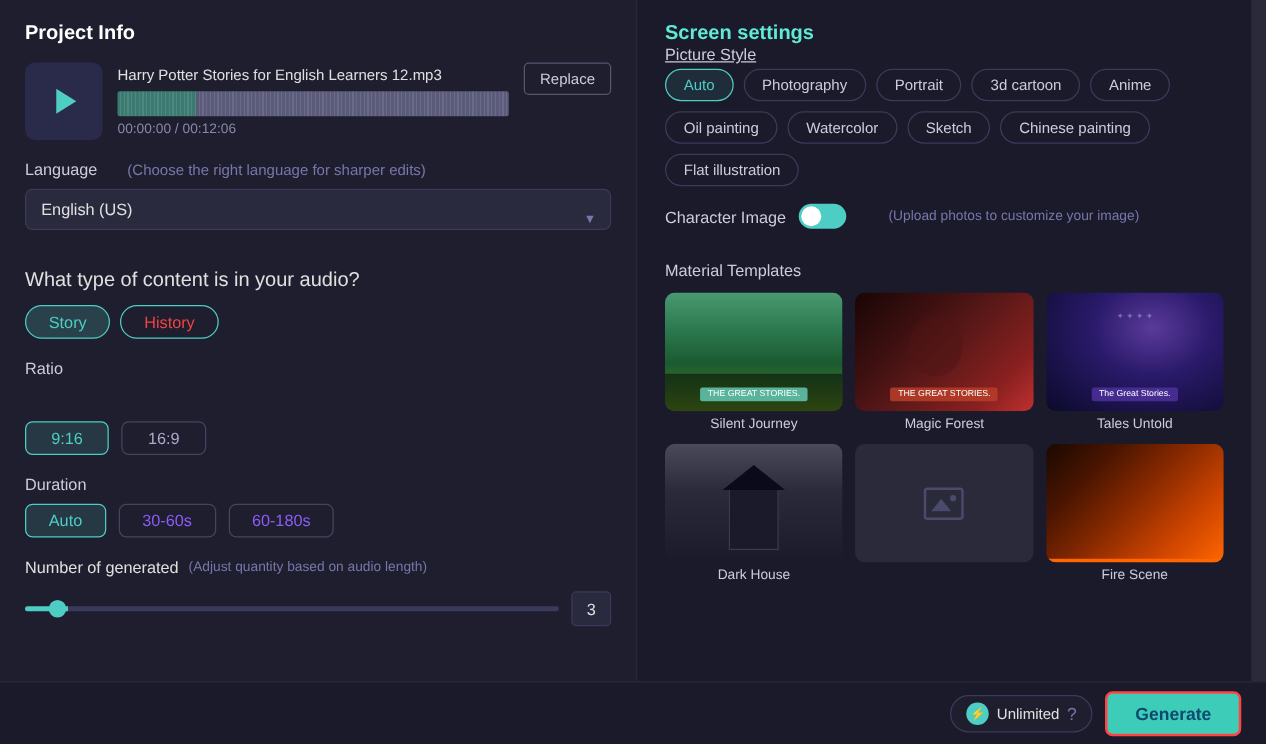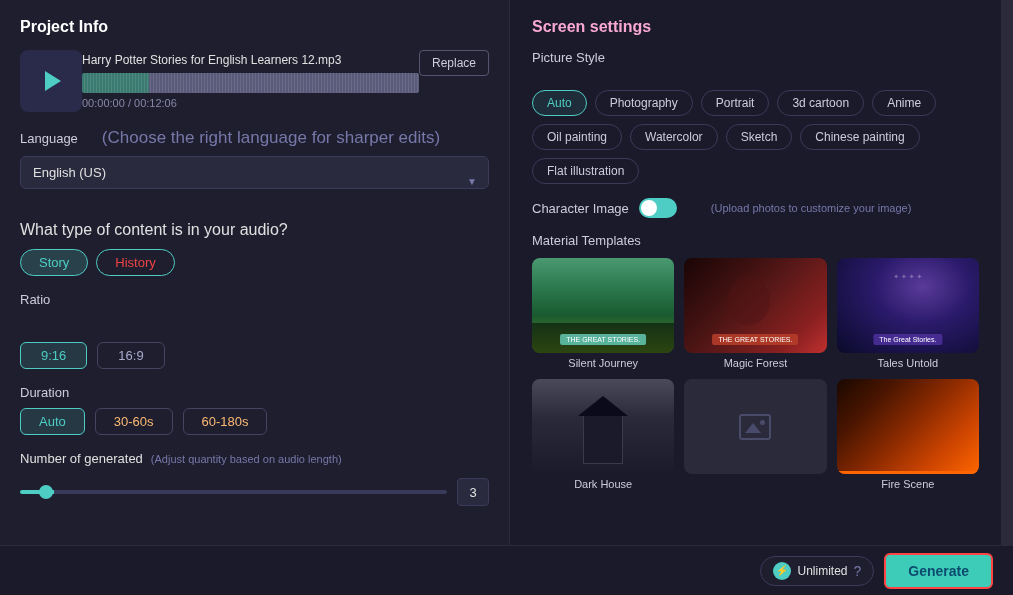--- a/index.html
+++ b/index.html
@@ -38,21 +38,21 @@
     .section-title {
       font-size: 16px;
       font-weight: 600;
       color: #ffffff;
       margin-bottom: 14px;
     }
 
     .project-card {
       display: flex;
       align-items: center;
-      gap: 0;
+      gap: 12px;
       margin-bottom: 16px;
     }
 
     .audio-thumb {
       width: 62px;
       height: 62px;
       background: #2a2a4a;
       border-radius: 8px;
       display: flex;
       align-items: center;
@@ -124,21 +124,21 @@
     .form-label {
       font-size: 13px;
       color: #ccccdd;
       margin-bottom: 8px;
       display: flex;
       align-items: center;
       gap: 6px;
     }
 
     .form-label .hint {
-      font-size: 17px;
+      font-size: 12px;
       color: #7777aa;
       padding-left: 18px;
     }
 
     .select-box {
       width: 100%;
       background: #2a2a3e;
       border: 1px solid #3a3a5a;
       color: #e0e0e0;
       padding: 8px 12px;
@@ -235,21 +235,21 @@
       border: 1px solid #4ecdc4;
       background: rgba(78, 205, 196, 0.15);
       color: #4ecdc4;
       font-size: 13px;
       cursor: pointer;
     }
 
     .duration-btn.inactive {
       background: transparent;
       border-color: #444460;
-      color: #fdba74;
+      color: #8b5cf6;
     }
 
     .num-generated-row {
       display: flex;
       align-items: center;
       gap: 8px;
       margin-bottom: 12px;
     }
 
     .num-generated-label {
@@ -297,28 +297,29 @@
       font-size: 13px;
       text-align: center;
       border-radius: 4px;
       line-height: 28px;
     }
 
     
     .screen-settings-title {
       font-size: 16px;
       font-weight: 600;
-      color: #f9a8d4;
-      margin-bottom: 14px;
+      color: #5eead4;
+      margin-bottom: 0;
     }
 
     .picture-style-label {
       font-size: 13px;
       color: #ccccdd;
-      margin-bottom: 25px;
+      margin-bottom: 4px;
+      text-decoration: underline;
     }
 
     .style-chips {
       display: flex;
       flex-wrap: wrap;
       gap: 8px;
       margin-bottom: 14px;
     }
 
     .style-chip {
@@ -334,21 +335,21 @@
     .style-chip.active {
       border-color: #4ecdc4;
       color: #4ecdc4;
       background: rgba(78, 205, 196, 0.1);
     }
 
     .character-image-row {
       display: flex;
       align-items: center;
       gap: 10px;
-      margin-bottom: 15px;
+      margin-bottom: 26px;
     }
 
     .char-label {
       font-size: 13px;
       color: #ccccdd;
     }
 
     .toggle-switch {
       width: 38px;
       height: 20px;

